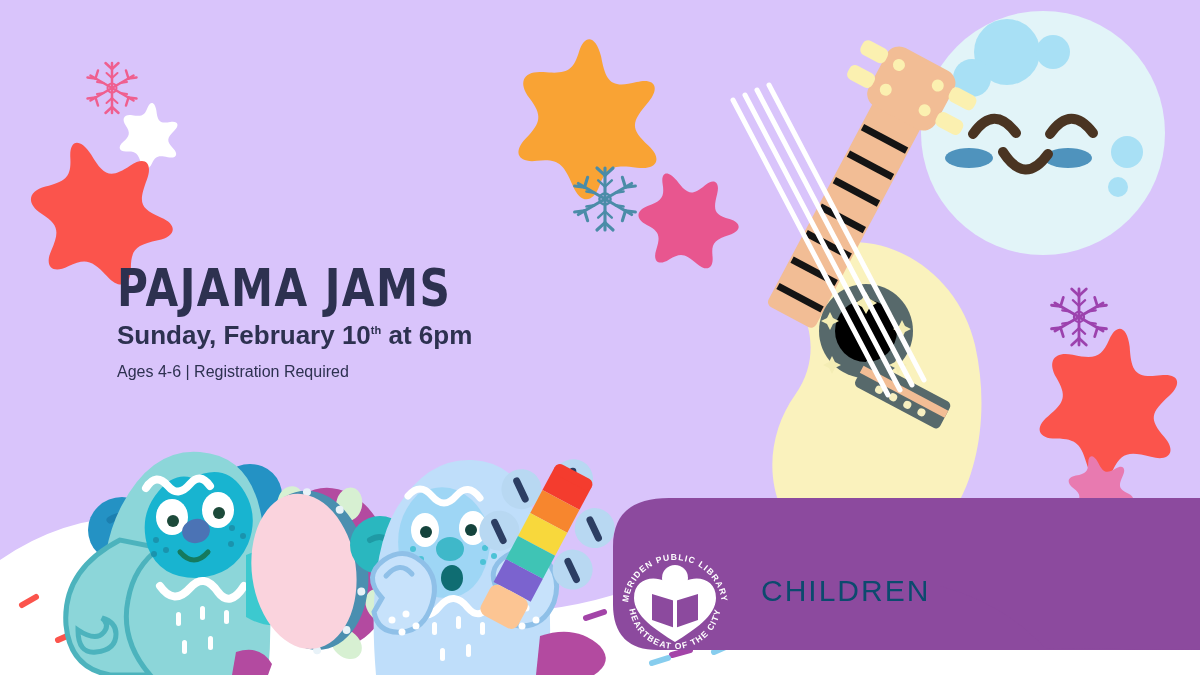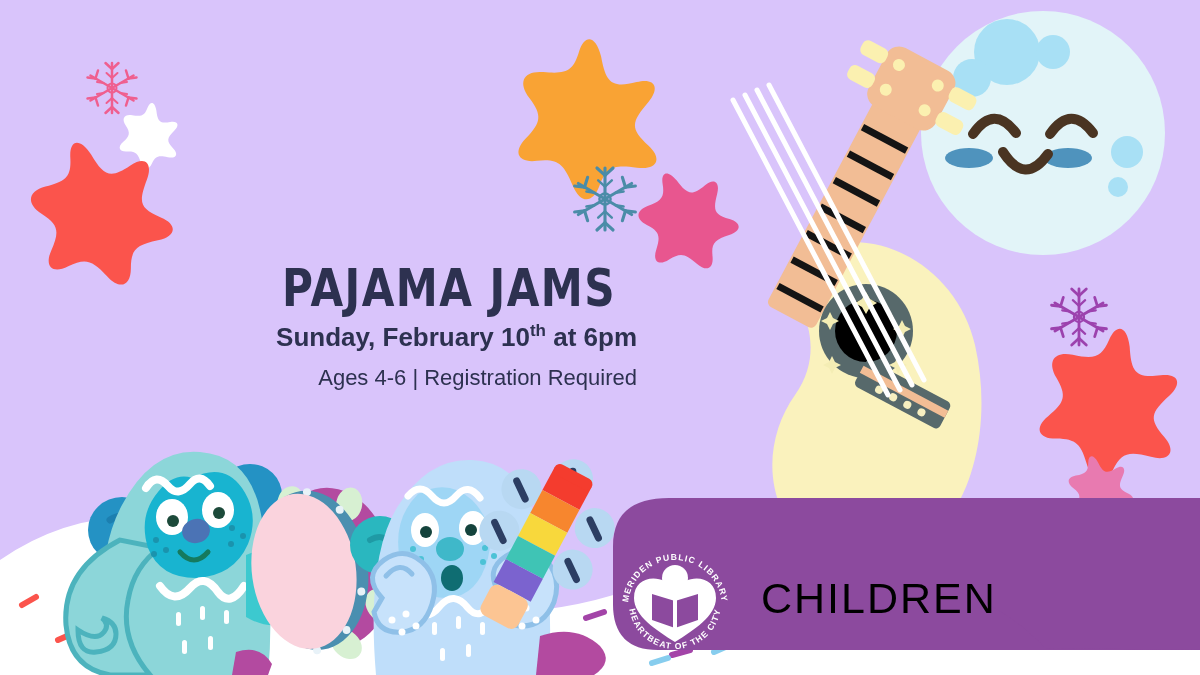--- a/index.html
+++ b/index.html
@@ -5,46 +5,46 @@
   html,body{margin:0;padding:0;}
   body{
     width:1200px;height:675px;overflow:hidden;
     font-family:"Liberation Sans",sans-serif;
     background:#d9c4fb;
   }
   #poster{position:relative;width:1200px;height:675px;overflow:hidden;background:#d9c4fb;}
   #art{position:absolute;inset:0;width:1200px;height:675px;}
 
   
-  .textblock{position:absolute;left:117px;top:262px;width:520px;z-index:40;text-align:right;}
+  .textblock{position:absolute;left:117px;top:262px;width:520px;z-index:40;}
   .ttl{
     font-family:"DejaVu Sans",sans-serif;
     font-weight:700;font-size:44px;line-height:1.02;
     letter-spacing:1.5px;color:#2d3150;
     margin:0 0 12px 0;white-space:nowrap;
     transform:scaleY(1.18) scaleX(0.96);transform-origin:left top;
   }
   .sub{
     font-family:"Liberation Sans",sans-serif;
     font-weight:700;font-size:26px;line-height:1.15;color:#2d3150;
     margin:14px 0 10px 0;white-space:nowrap;
   }
-  .sub sup{font-size:17px;vertical-align:super;font-weight:700;}
+  .sub sup{font-size:11px;vertical-align:super;font-weight:700;}
   .det{
     font-family:"Liberation Sans",sans-serif;
-    font-weight:400;font-size:22px;line-height:1.42;color:#2d3150;
+    font-weight:400;font-size:16px;line-height:1.42;color:#2d3150;
     margin:0;white-space:nowrap;
   }
 
   
   #badge{position:absolute;left:613px;top:546px;z-index:60;}
   .badge-label{
     position:absolute;left:148px;top:28px;
     font-family:"Liberation Sans",sans-serif;
-    font-weight:400;font-size:43px;letter-spacing:2px;color:#000000;
+    font-weight:400;font-size:30px;letter-spacing:2px;color:#0c4a6e;
     white-space:nowrap;
   }
 </style>
 </head>
 <body>
 
 <div id="poster">
 
   <svg id="art" viewBox="0 0 1200 675" xmlns="http://www.w3.org/2000/svg">
     <defs>

